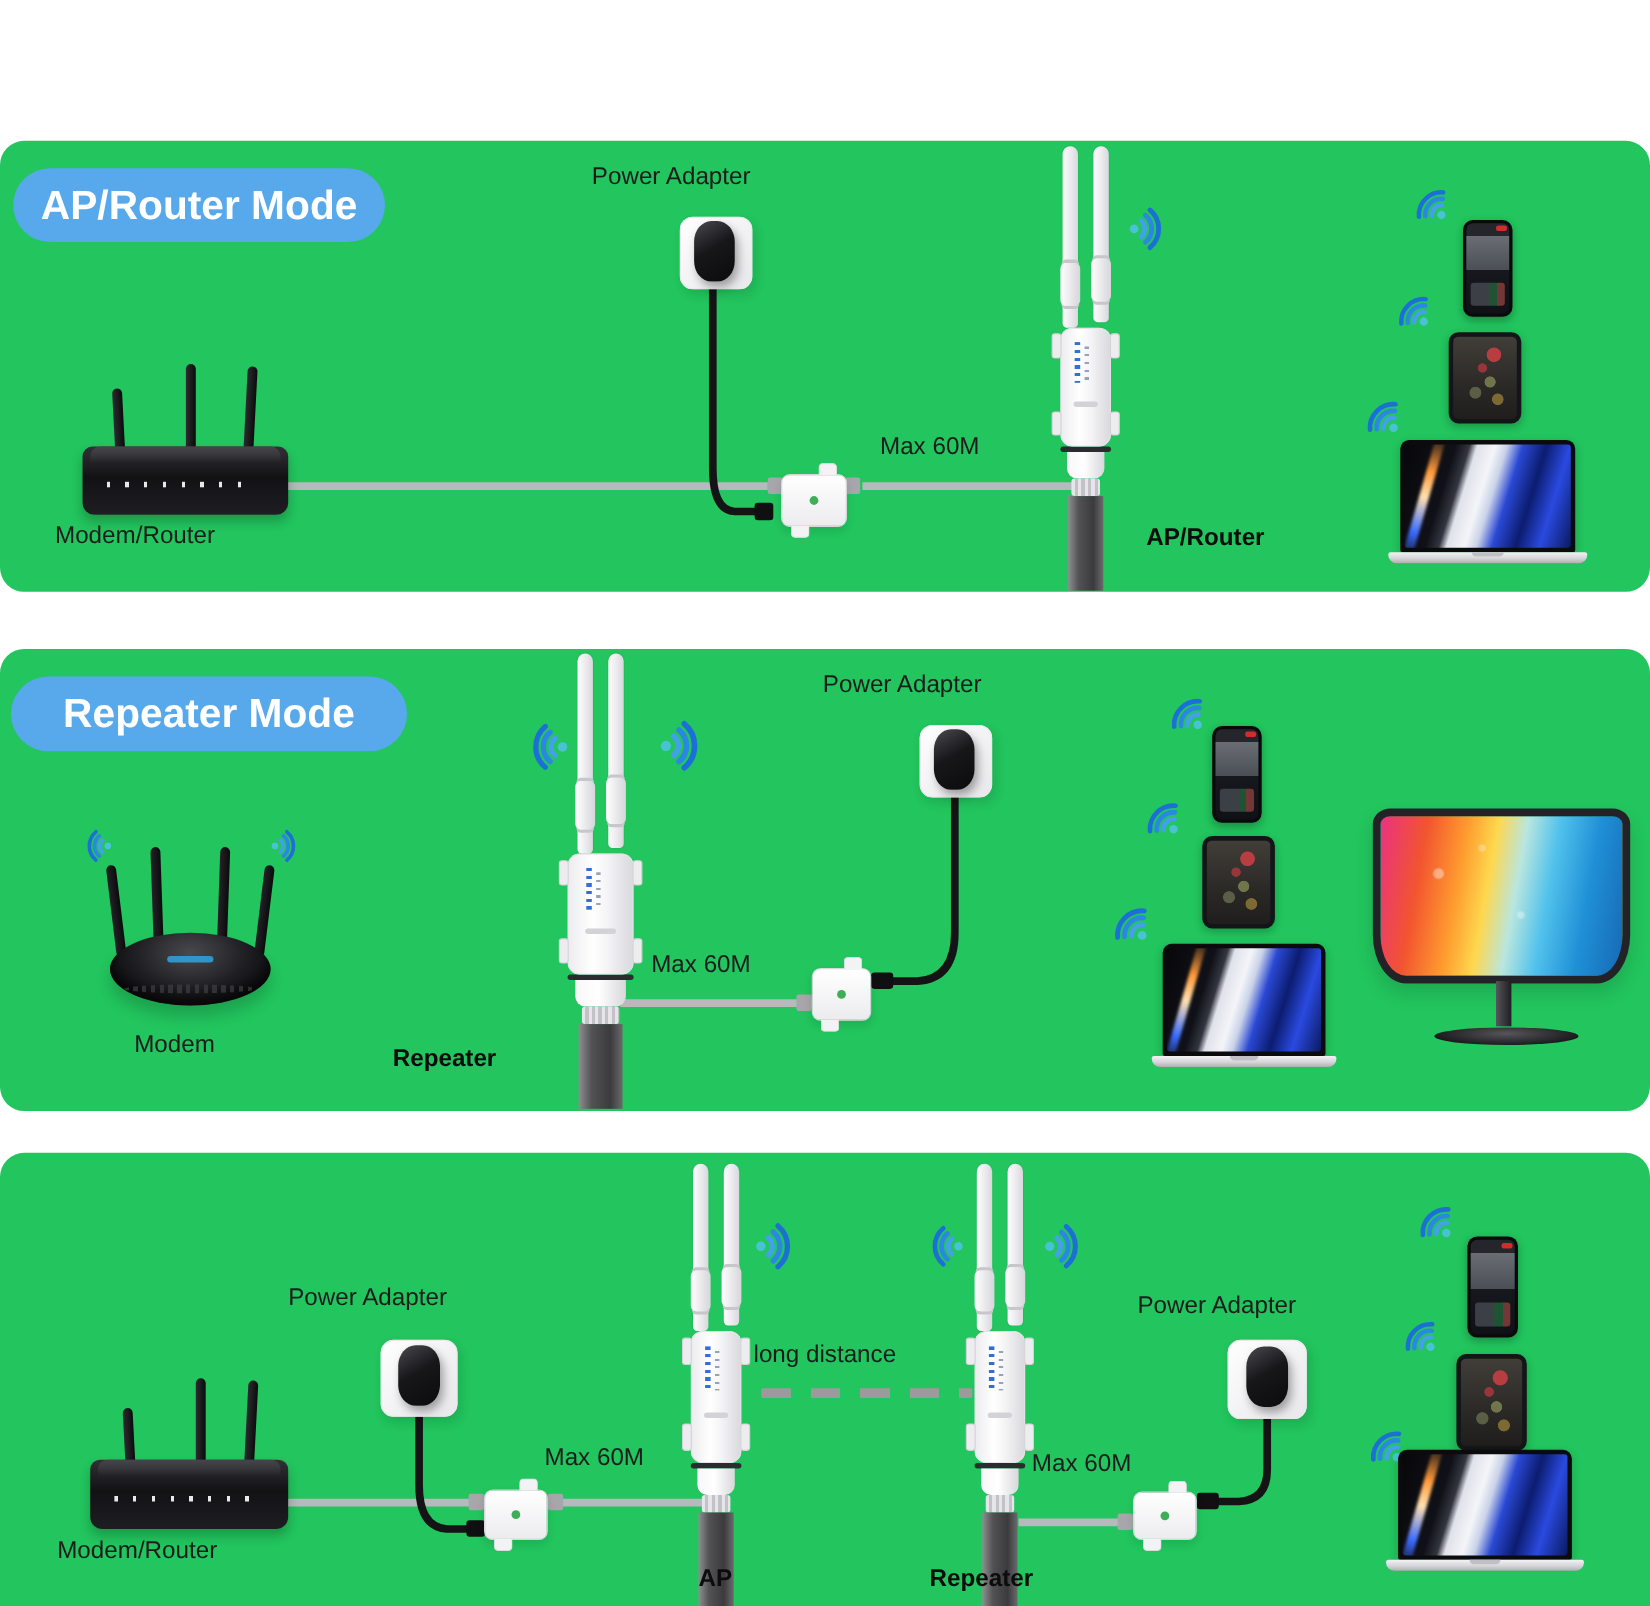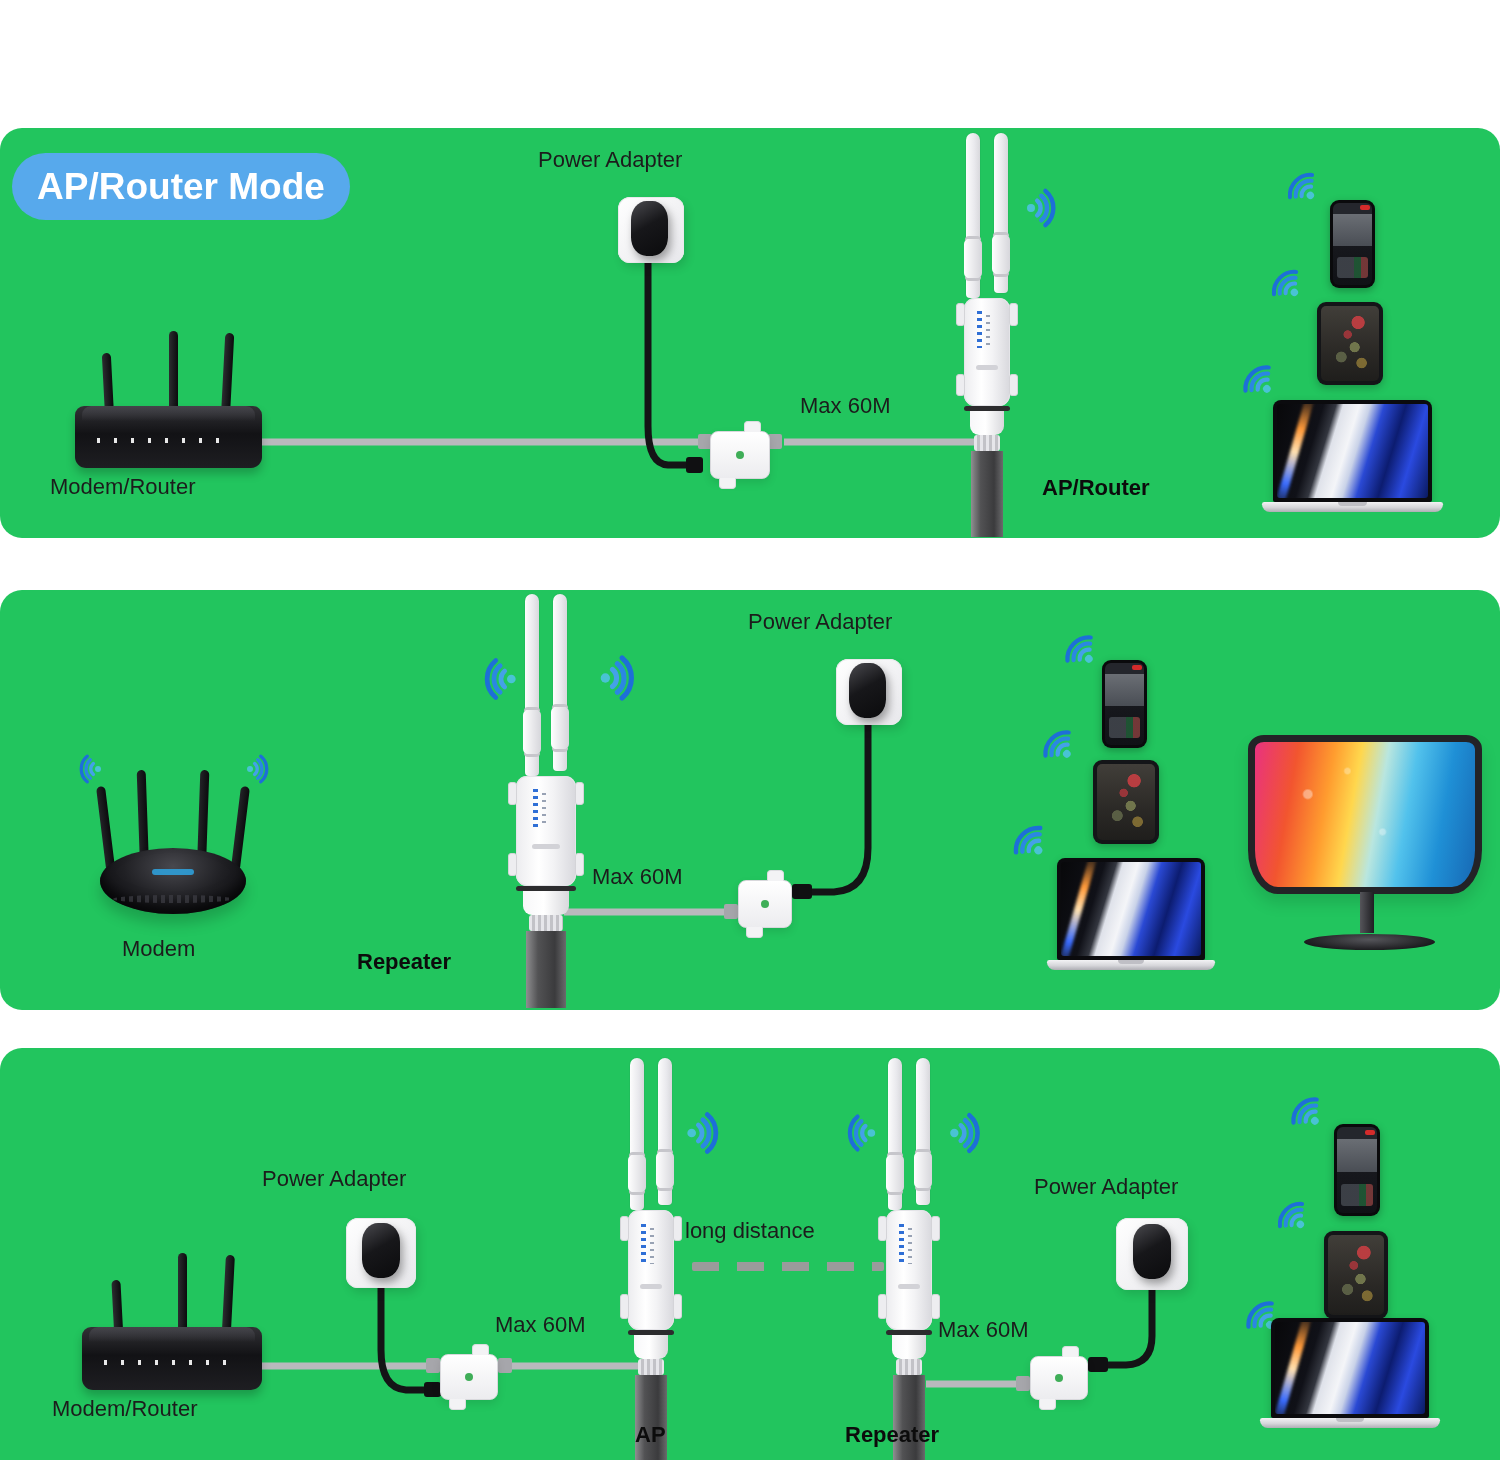--- a/index.html
+++ b/index.html
@@ -190,20 +190,21 @@
   </section>
 
   <section class="panel" style="top:590px;height:420px">
     <svg class="cablesvg" viewBox="0 0 1500 420">
       <path class="gray" d="M564 322 H738"></path>
       <rect class="stub" x="724" y="314" width="14" height="15" rx="2"></rect>
       <path class="blk" d="M868 124 V258 Q868 300 834 302 L812 302"></path>
       <rect class="plug" x="792" y="294" width="20" height="15" rx="3"></rect>
     </svg>
 
+    <div class="pill" style="left:10px;top:25px;width:360px;height:68px">Repeater Mode</div>
 
     <div class="wifi" style="left:68px;top:161px;width:36px;height:36px;transform:rotate(180deg)">
         <svg viewBox="0 0 60 60" xmlns="http://www.w3.org/2000/svg">
           <circle cx="10" cy="30" r="5" fill="#49c3d4"></circle>
           <path d="M17.7 20.8 A12 12 0 0 1 17.7 39.2" stroke="#44a1e8" stroke-width="5.5" fill="none" stroke-linecap="round"></path>
           <path d="M22.9 14.7 A20 20 0 0 1 22.9 45.3" stroke="#2b87e2" stroke-width="5.5" fill="none" stroke-linecap="round"></path>
           <path d="M28 8.6 A28 28 0 0 1 28 51.4" stroke="#1d6fd8" stroke-width="5.5" fill="none" stroke-linecap="round"></path>
         </svg>
       </div>
     <div class="wifi" style="left:244px;top:161px;width:36px;height:36px">

